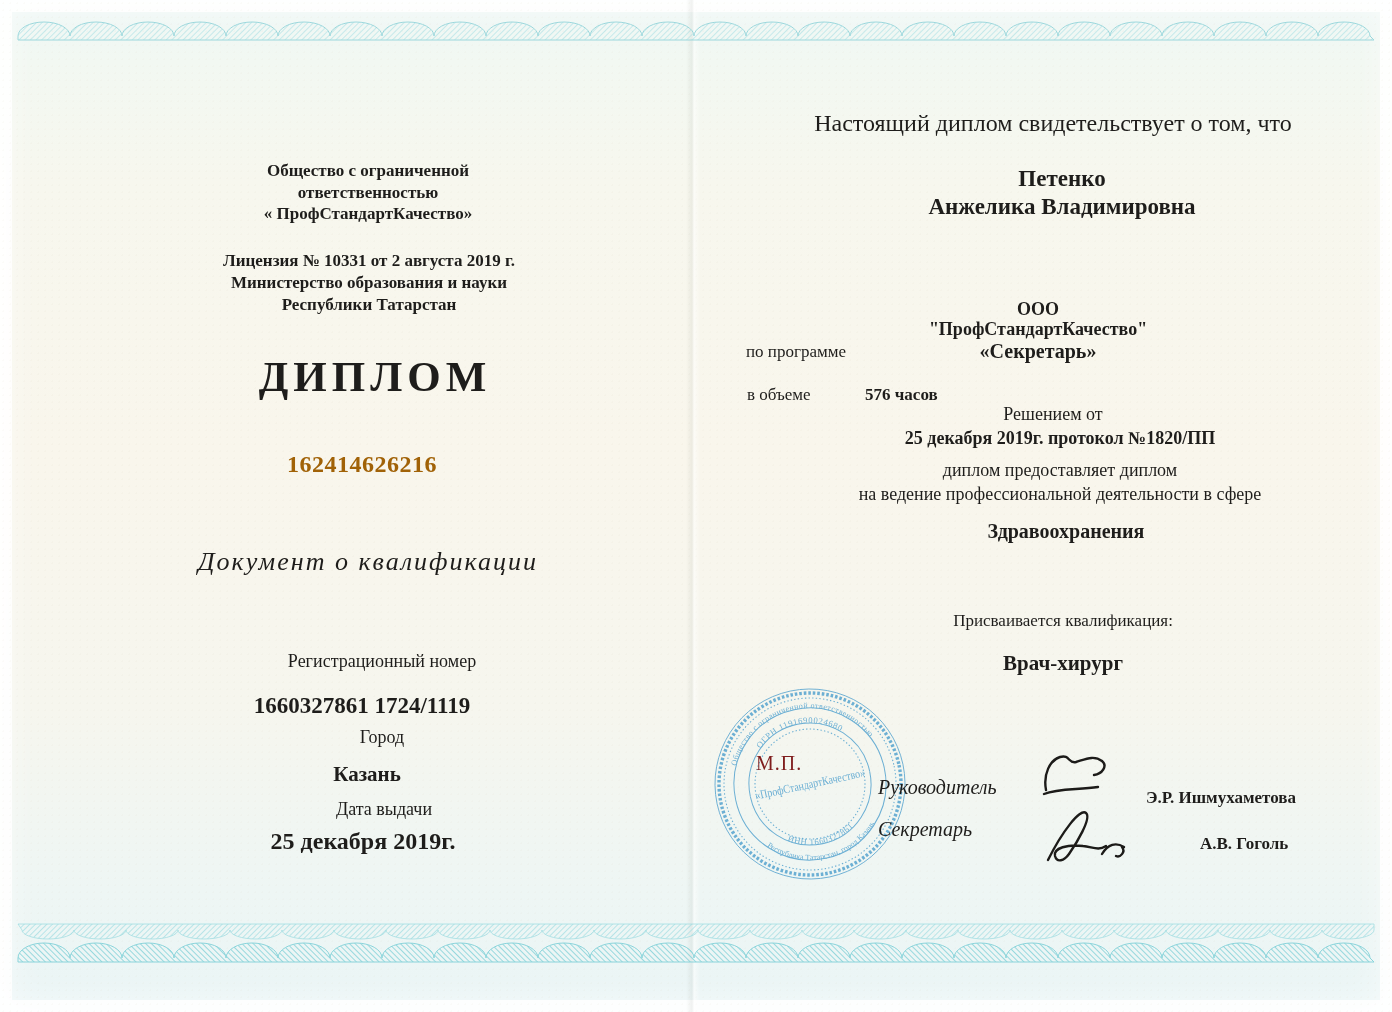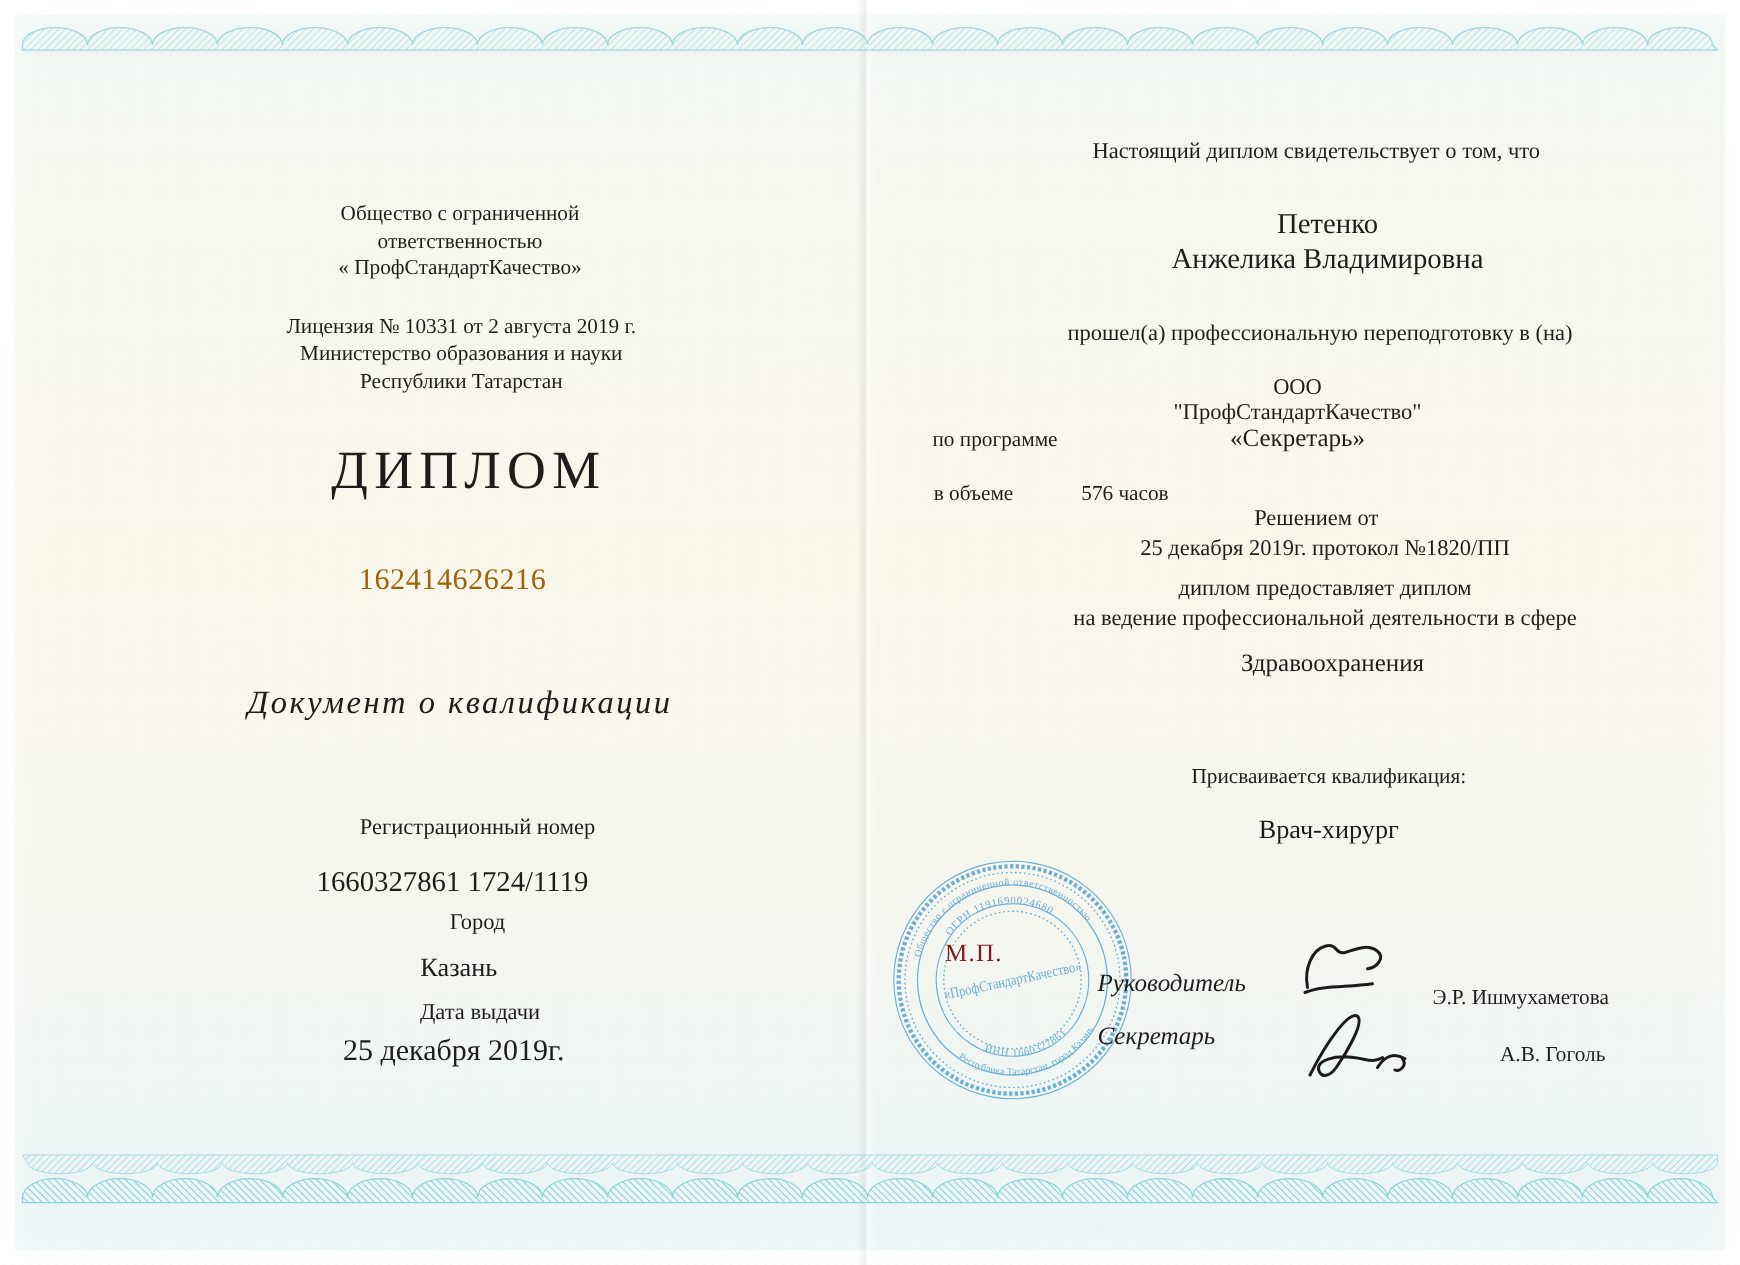--- a/index.html
+++ b/index.html
@@ -21,21 +21,21 @@
     background-image:radial-gradient(rgba(196,186,150,0.05) 1px, transparent 1px);
     background-size:7px 7px;
   }
   .fold {
     position:absolute; left:686px; top:0; width:14px; height:100%;
     background:linear-gradient(90deg, rgba(0,0,0,0) 0%, rgba(120,128,118,0.10) 42%,
       rgba(255,255,255,0.55) 58%, rgba(0,0,0,0) 100%);
   }
   .abs { position:absolute; white-space:nowrap; }
   .ctr { transform:translateX(-50%); text-align:center; }
-  .b { font-weight:normal; }
+  .b { font-weight:bold; }
   .i { font-style:italic; }
   .red { color:#a16207;text-align:center; }
   .mp { color:#7f1d1d; }
   svg { position:absolute; overflow:visible; }
   .sig path { fill:none; stroke:#1c1b19; stroke-width:2.4; stroke-linecap:round; stroke-linejoin:round; }
 </style>
 </head>
 <body>
 
 <div class="stage">
@@ -82,26 +82,25 @@
 
   <div class="abs ctr i" style="left:368px;top:547px;font-size:26px;letter-spacing:2px;">Документ о квалификации</div>
 
   <div class="abs ctr" style="left:382px;top:651px;font-size:18px;">Регистрационный номер</div>
   <div class="abs ctr b" style="left:362px;top:693px;font-size:23px;">1660327861 1724/1119</div>
   <div class="abs ctr" style="left:382px;top:727px;font-size:18px;">Город</div>
   <div class="abs ctr b" style="left:367px;top:762px;font-size:21px;">Казань</div>
   <div class="abs ctr" style="left:384px;top:799px;font-size:18px;">Дата выдачи</div>
   <div class="abs ctr b" style="left:363px;top:828px;font-size:24px;">25 декабря 2019г.</div>
 
-  <div class="abs ctr" style="left:1053px;top:110px;font-size:18px;">Настоящий диплом свидетельствует о том, что</div>
+  <div class="abs ctr" style="left:1053px;top:110px;font-size:24px;">Настоящий диплом свидетельствует о том, что</div>
 
   <div class="abs ctr b" style="left:1062px;top:166px;font-size:23px;">Петенко</div>
   <div class="abs ctr b" style="left:1062px;top:194px;font-size:23px;">Анжелика Владимировна</div>
 
-  <div class="abs ctr" style="left:1056px;top:256px;font-size:18px;">прошел(а) профессиональную переподготовку в (на)</div>
 
   <div class="abs ctr b" style="left:1038px;top:299px;font-size:18px;">ООО</div>
   <div class="abs ctr b" style="left:1038px;top:319px;font-size:18px;">"ПрофСтандартКачество"</div>
 
   <div class="abs" style="left:746px;top:342px;font-size:17px;">по программе</div>
   <div class="abs ctr b" style="left:1038px;top:340px;font-size:20px;">«Секретарь»</div>
 
   <div class="abs" style="left:747px;top:385px;font-size:17px;">в объеме</div>
   <div class="abs b" style="left:865px;top:385px;font-size:17px;">576 часов</div>
 

